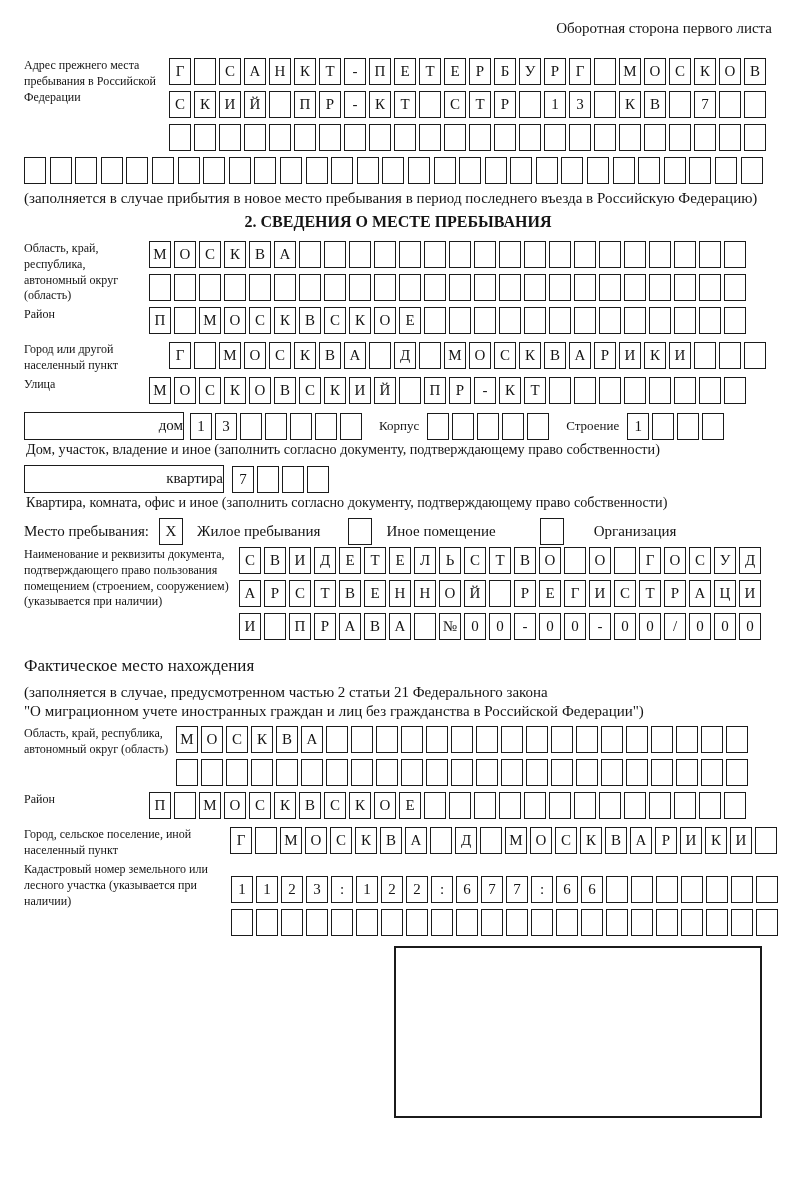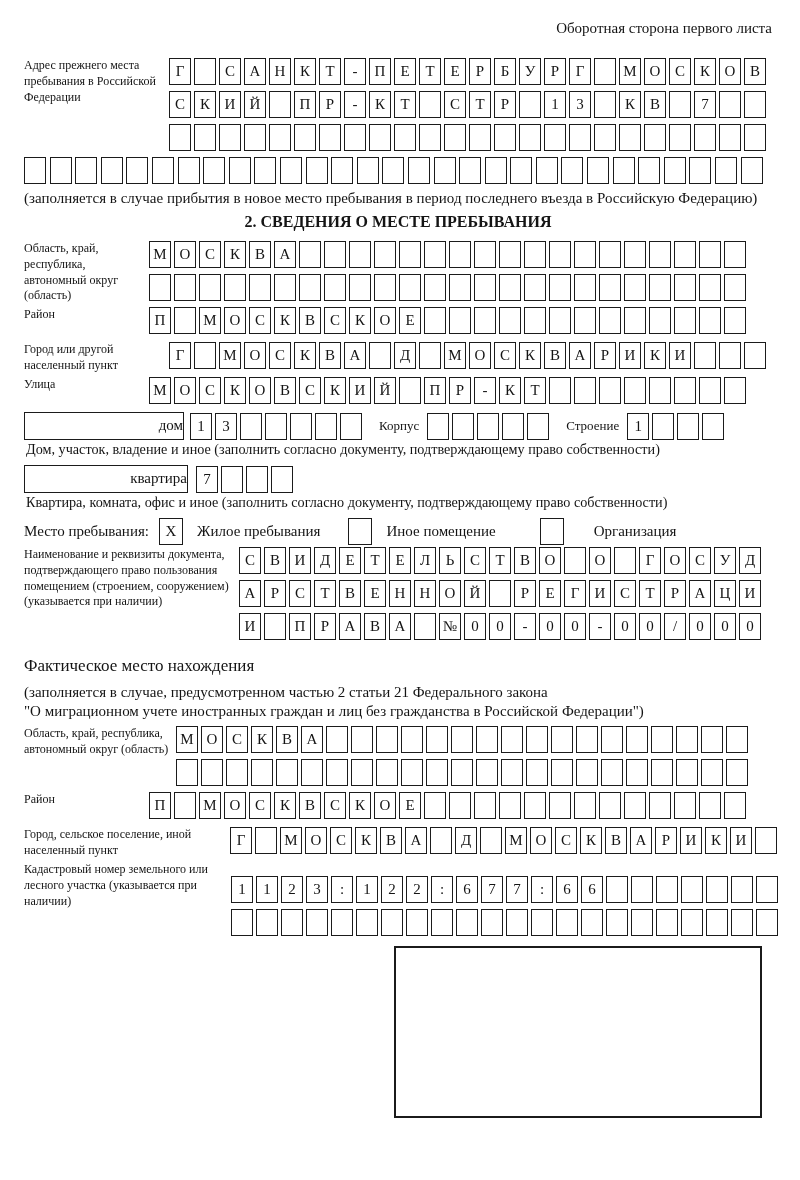--- a/index.html
+++ b/index.html
@@ -36,21 +36,21 @@
   .note-center { text-align:left; font-size:15px; margin:2px 0 6px 0; }
   .h-bold { text-align:center; font-weight:bold; font-size:16px; margin:6px 0 10px 0; }
   .h-bold2 { text-align:left; font-weight:normal; font-size:17px; margin:10px 0 8px 0; }
   .note-left { font-size:14.2px; margin:1px 0 7px 2px; }
 
   .widebox {
     display:inline-block; border:1.6px solid #1b1b1b; height:28px;
     line-height:25px; text-align:right; font-size:15px; flex-shrink:0;
   }
   .wb-dom { width:160px; }
-  .wb-kv  { width:164px; }
+  .wb-kv  { width:200px; }
   .inline-label { font-size:13px; padding:0 8px 0 14px; line-height:28px; flex-shrink:0; }
 
   .checkline { display:flex; align-items:center; font-size:15px; margin:4px 0 2px 0; }
   .checkbox {
     display:inline-block; width:24px; height:27px;
     border:1.6px solid #1b1b1b; text-align:center;
     font-size:15px; line-height:24px; margin:0 14px 0 10px; flex-shrink:0;
   }
   .choose-note { font-size:13.8px; margin:2px 0 8px 208px; }
   .mb2 { margin-bottom:2px; }

